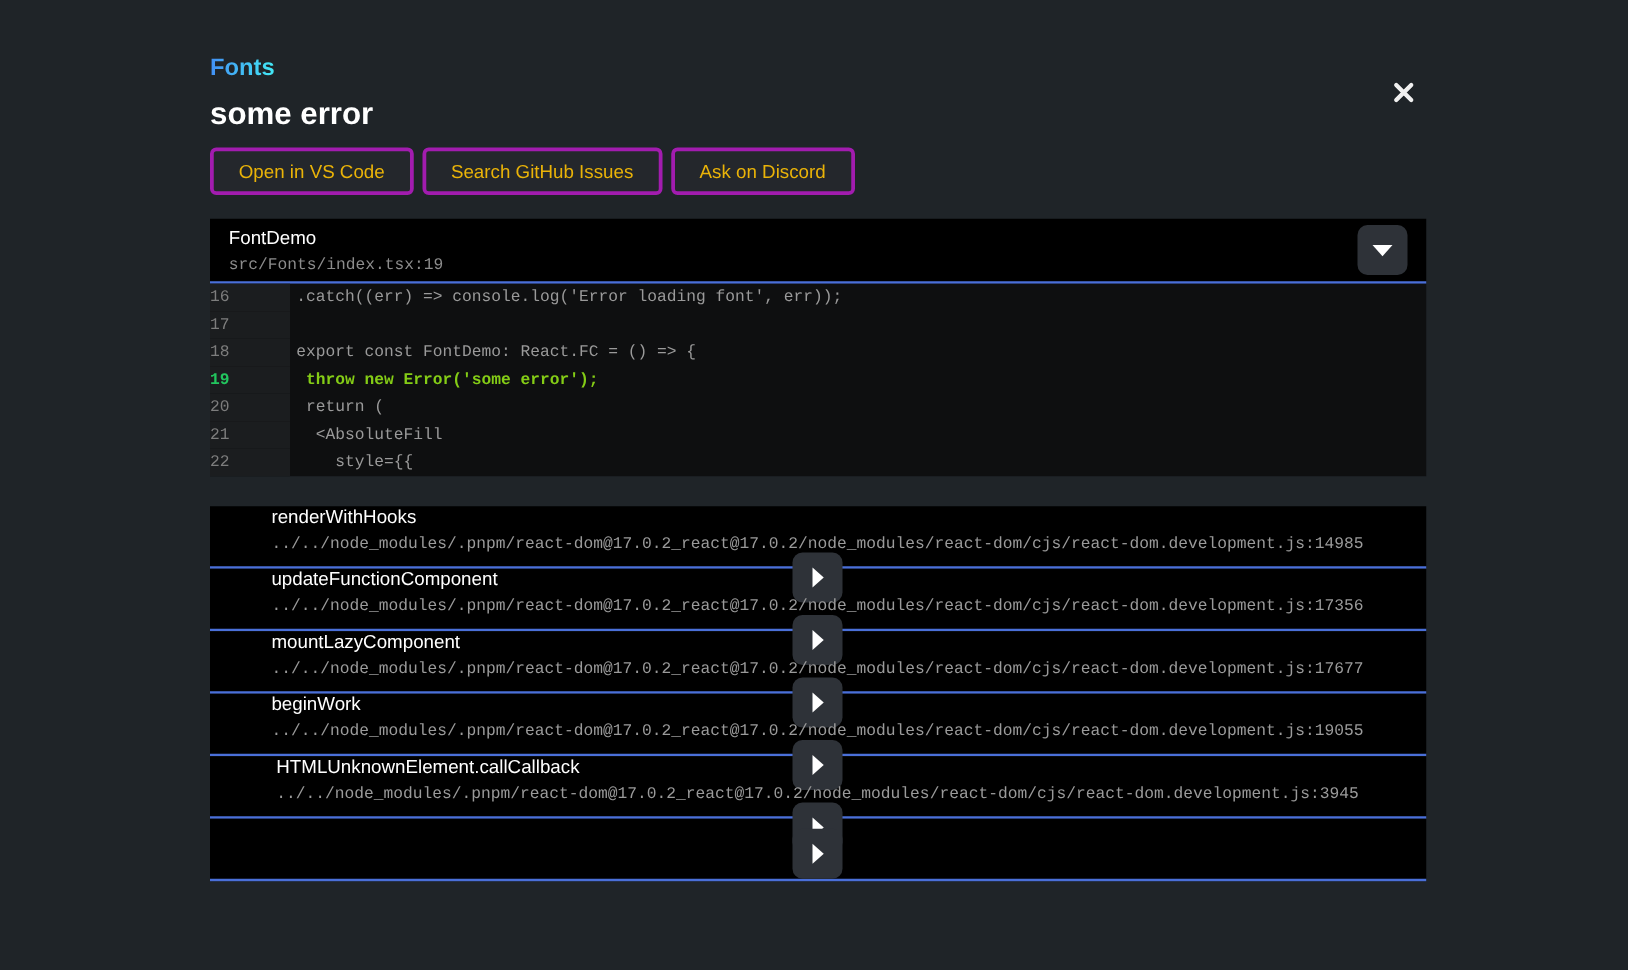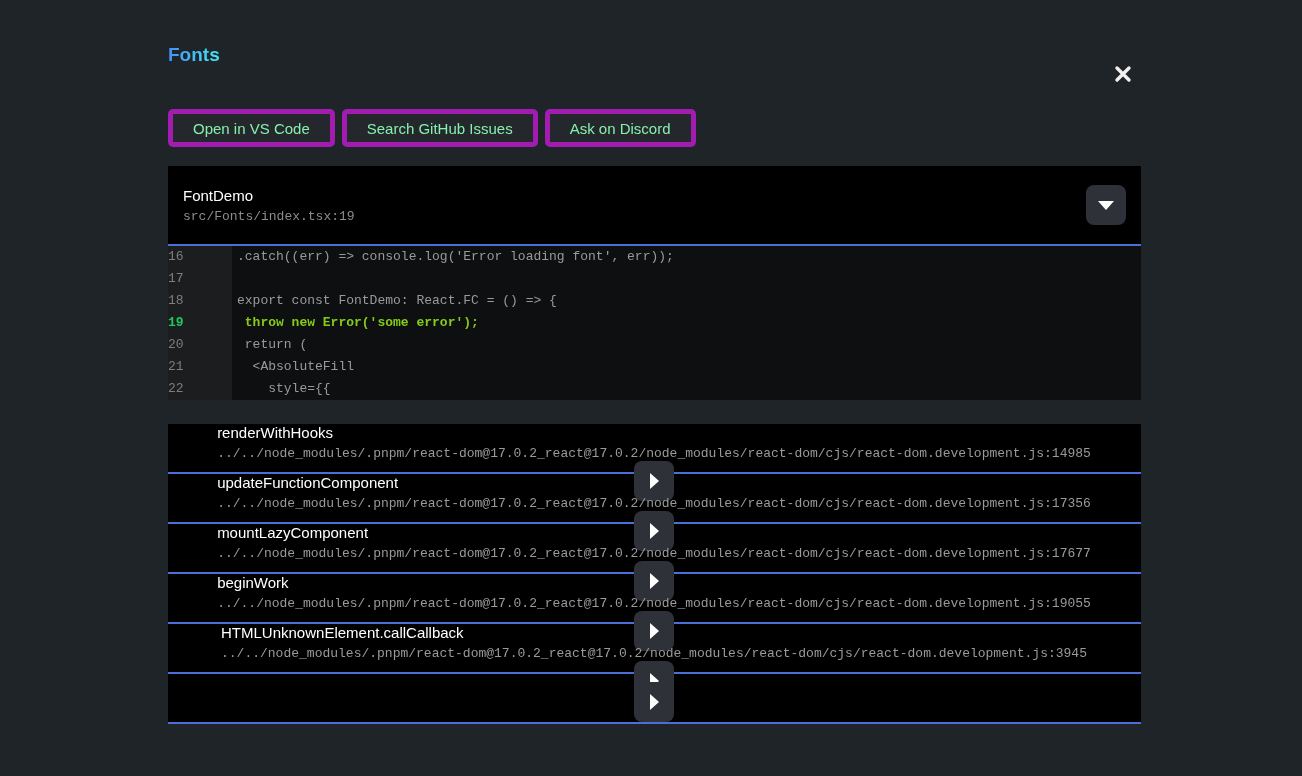--- a/index.html
+++ b/index.html
@@ -10,33 +10,33 @@
   }
   .container{position:absolute;left:168px;top:0;width:973px;}
   .kicker{
     display:inline-block;margin-top:44px;font-size:19px;font-weight:bold;
     background:linear-gradient(90deg,#4290f5,#42e9f5);
     -webkit-background-clip:text;background-clip:text;color:transparent;
   }
   .page-title{color:#ffffff;font-size:25px;font-weight:bold;margin-top:11px;height:26px;}
   .actions{display:flex;gap:7px;margin-top:15px;}
   .action-btn{
-    height:38px;padding:0 20px;background:#24272c;border:5px solid #a21caf;
-    border-radius:5px;color:#86efac;font-size:15px;font-family:inherit;
-    display:flex;align-items:center;cursor:pointer;white-space:nowrap;margin-top:28px;
+    height:38px;padding:0 20px;background:#24272c;border:3px solid #a21caf;
+    border-radius:5px;color:#eab308;font-size:15px;font-family:inherit;
+    display:flex;align-items:center;cursor:pointer;white-space:nowrap;
   }
   .close-btn{
     position:absolute;top:60px;right:4px;width:28px;height:28px;
     background:transparent;border:none;cursor:pointer;
     display:flex;align-items:center;justify-content:center;padding:0;
   }
   
   .code-frame{margin-top:19px;}
   .cf-header{
-    background:#000000;height:80px;border-bottom:2px solid #4a6fd8;
+    background:#000000;height:52px;border-bottom:2px solid #4a6fd8;
     display:flex;align-items:center;justify-content:space-between;
     padding:0 15px;box-sizing:border-box;
   }
   .cf-name{color:#ffffff;font-size:15px;}
   .cf-loc{color:#8c8c8c;font-family:"Liberation Mono",monospace;font-size:13px;margin-top:5px;}
   .icon-btn{
     width:40px;height:40px;background:#2e3238;border:none;border-radius:8px;
     display:flex;align-items:center;justify-content:center;cursor:pointer;flex:none;
   }
   .tri-down{width:0;height:0;border-left:8px solid transparent;border-right:8px solid transparent;border-top:9px solid #ffffff;}
@@ -62,20 +62,21 @@
 
 <div class="container">
 
   <button class="close-btn" title="">
     <svg width="20" height="20" viewBox="0 0 20 20">
       <path d="M4 4 L16 16 M16 4 L4 16" stroke="#f0f0f0" stroke-width="3.4" stroke-linecap="round" fill="none"></path>
     </svg>
   </button>
 
   <div class="kicker">Fonts</div>
+  <div class="page-title">some error</div>
 
   <div class="actions">
     <button class="action-btn">Open in VS Code</button>
     <button class="action-btn">Search GitHub Issues</button>
     <button class="action-btn">Ask on Discord</button>
   </div>
 
   <div class="code-frame">
     <div class="cf-header">
       <div>

